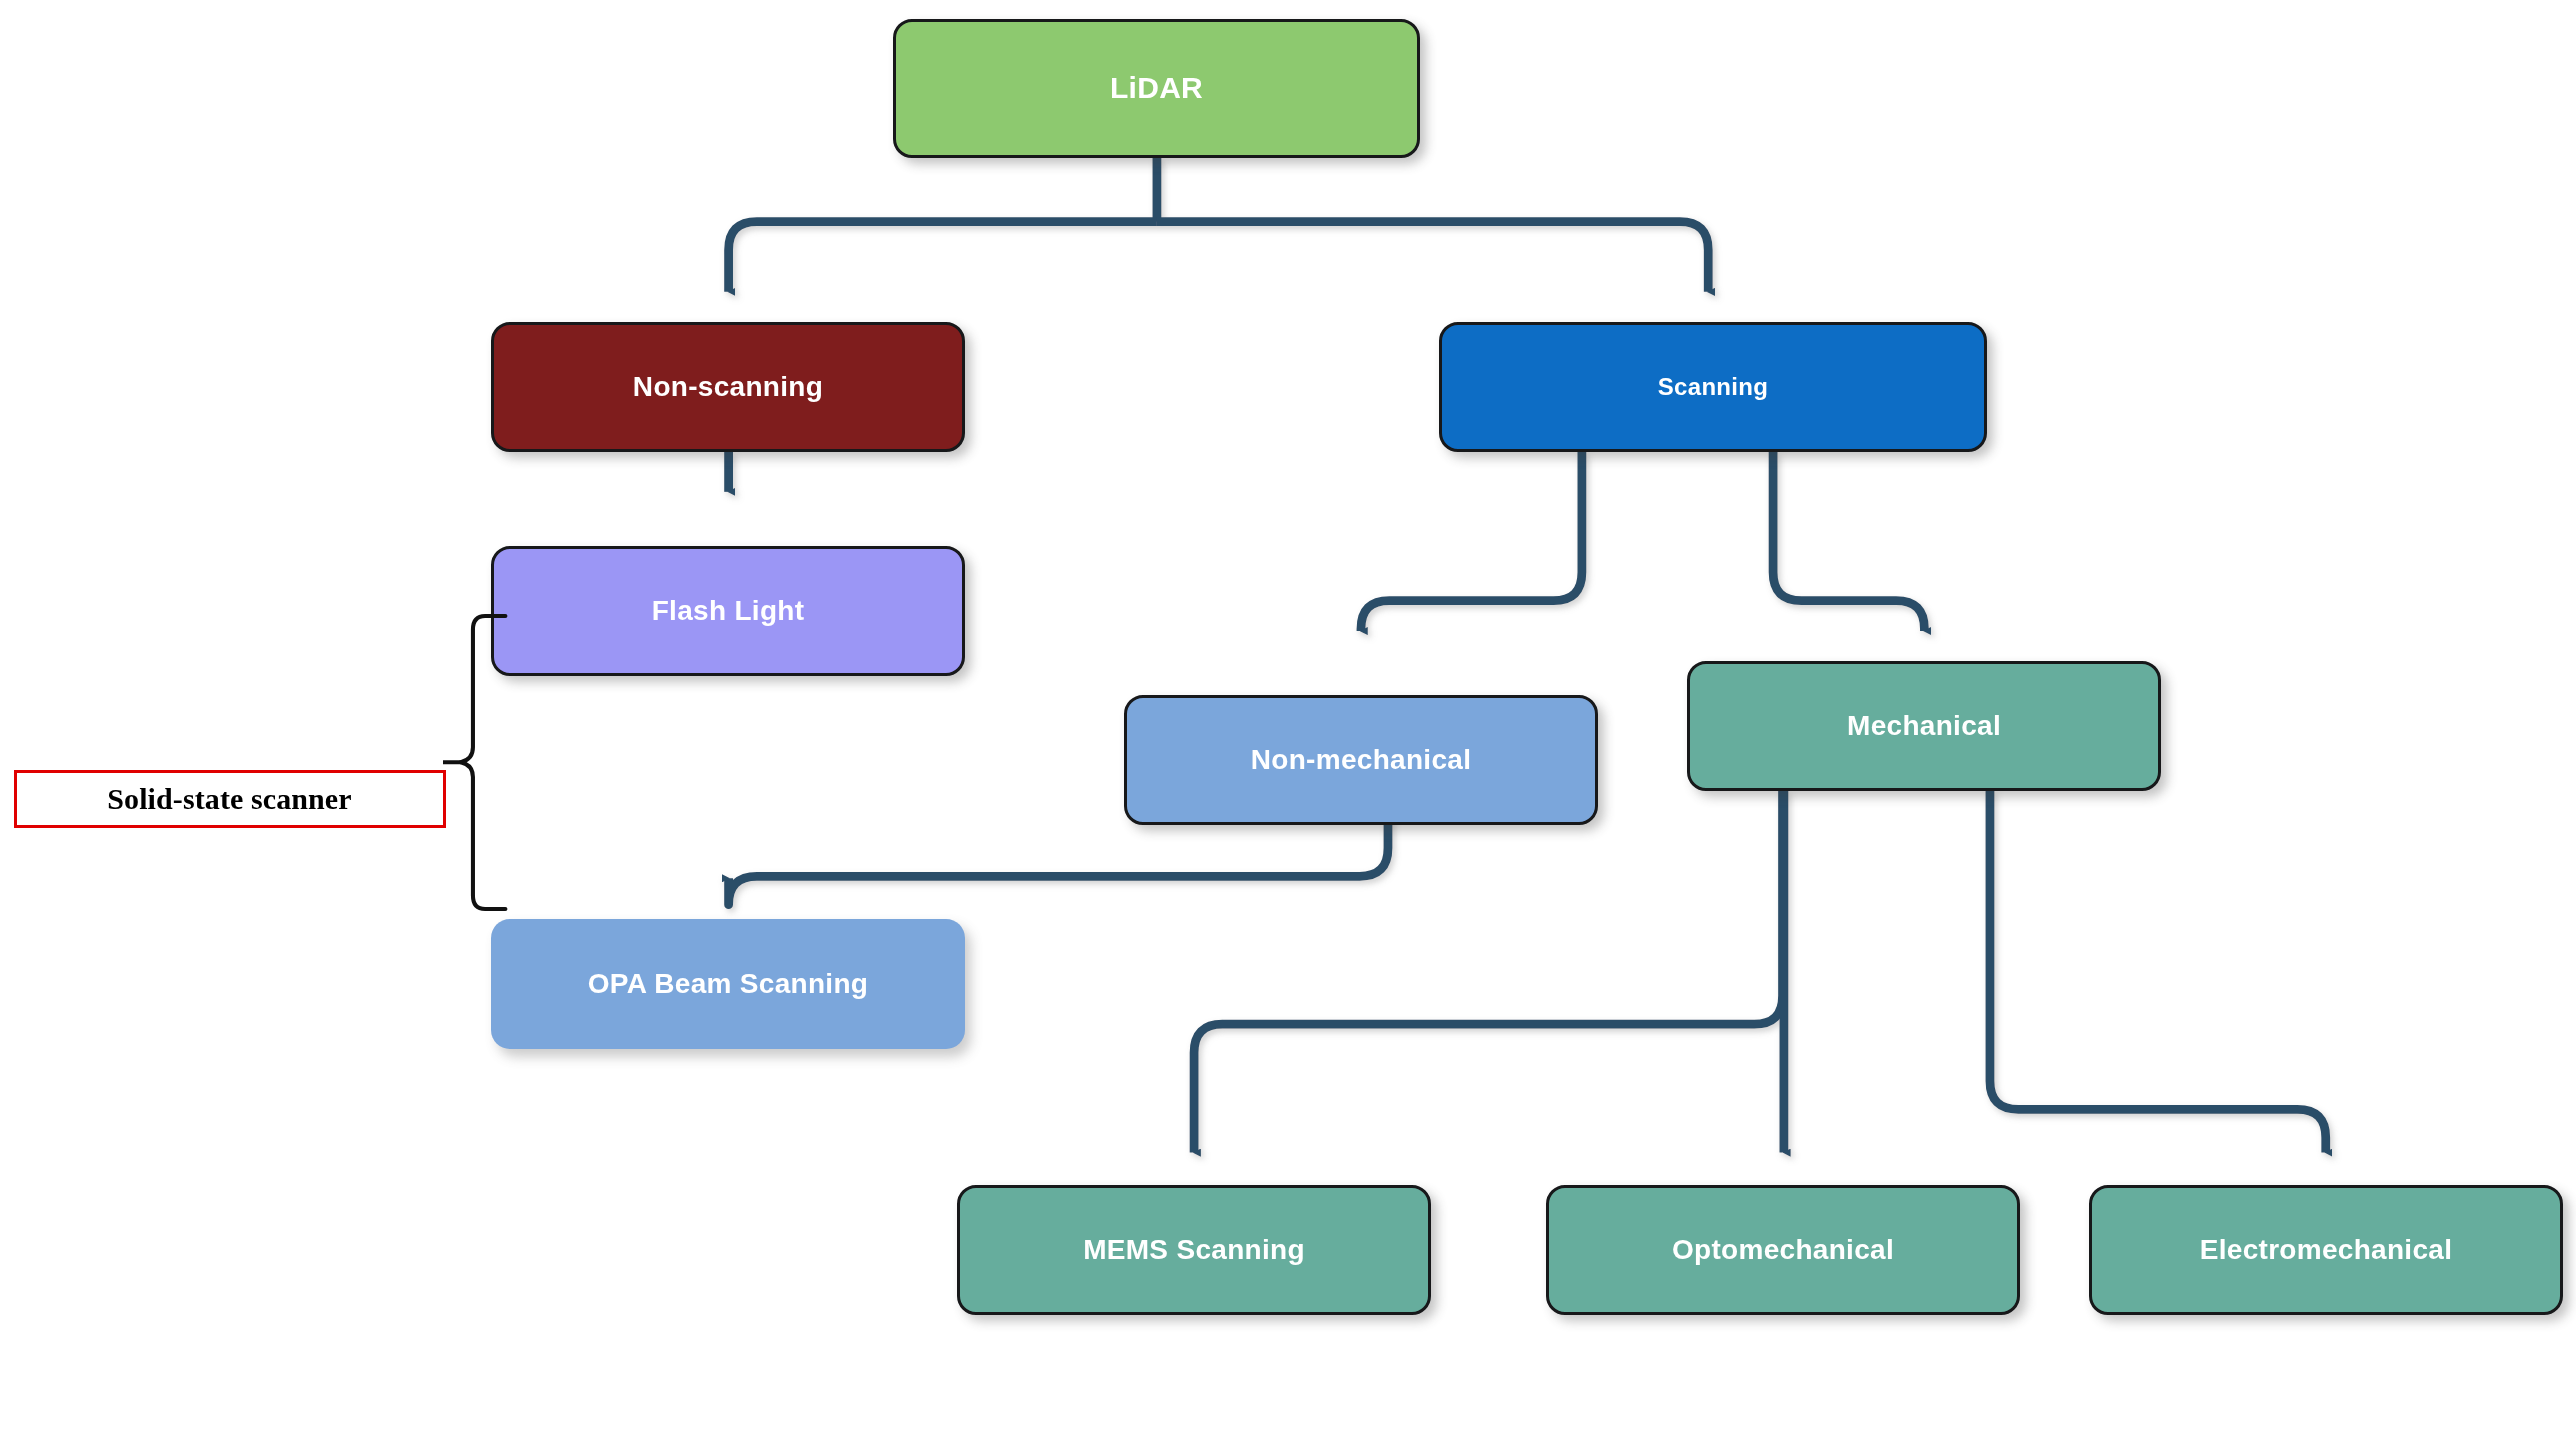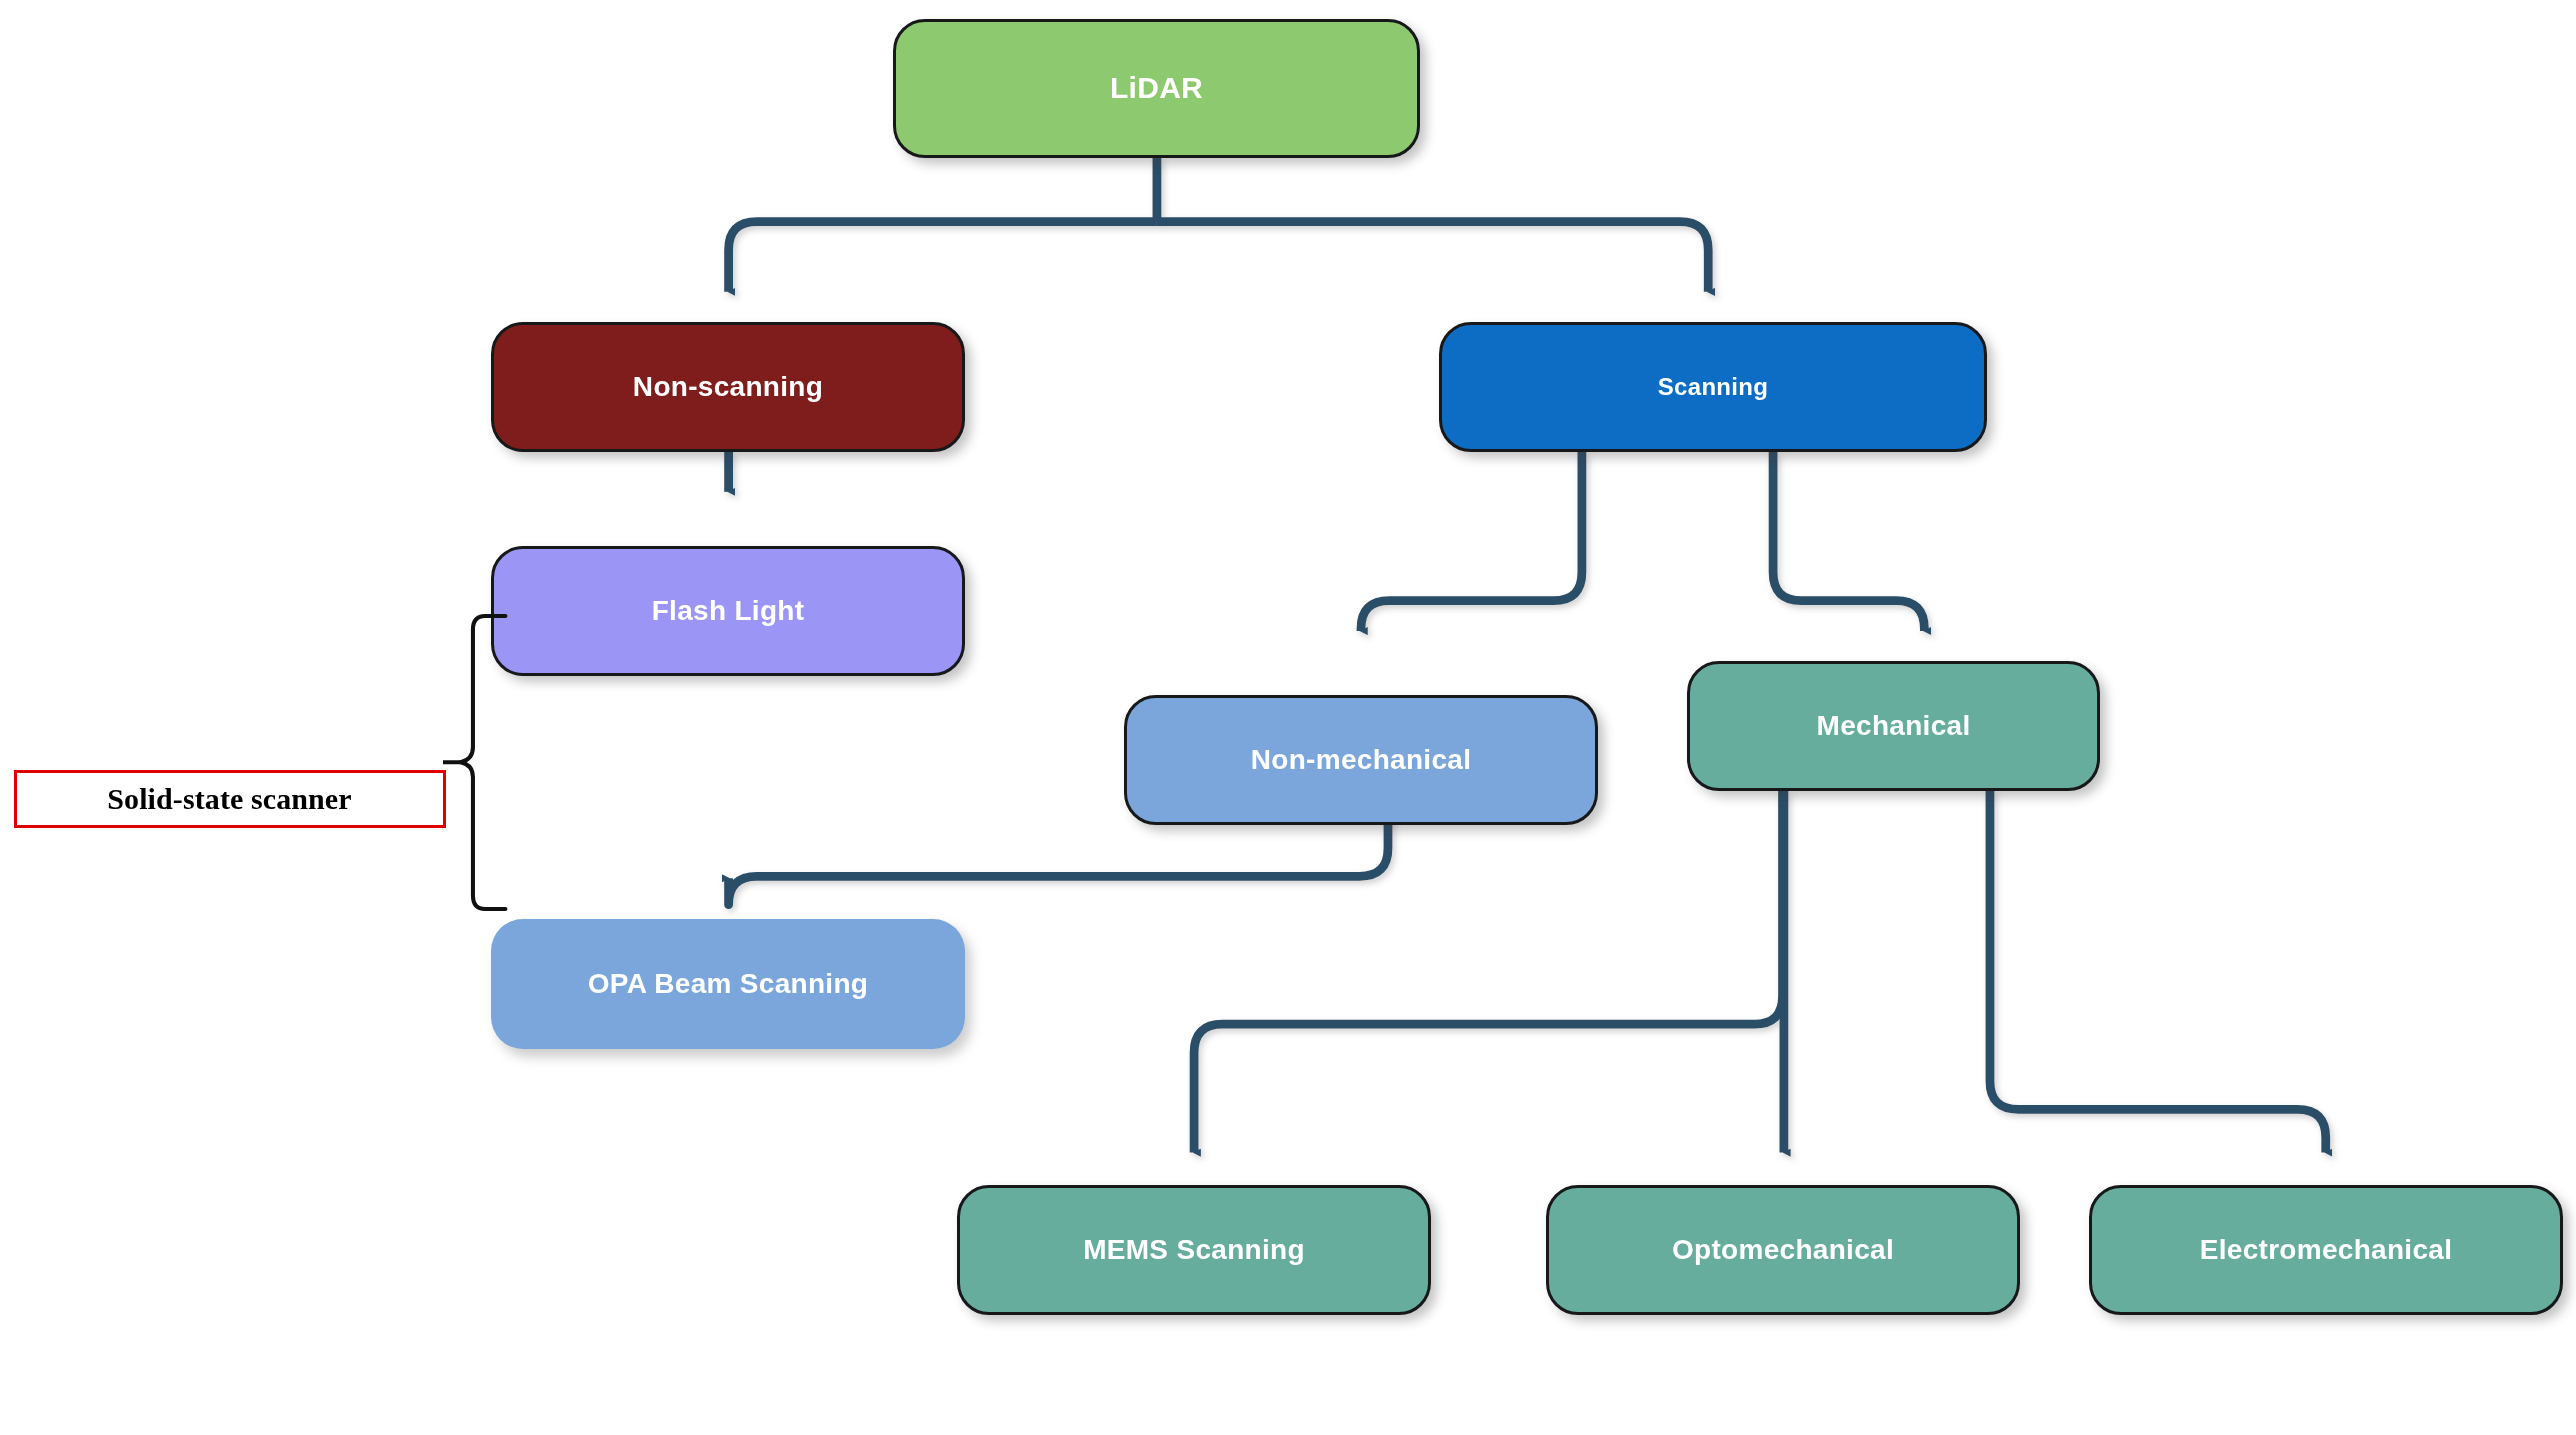--- a/index.html
+++ b/index.html
@@ -24,21 +24,21 @@
     width: 2576px;
     height: 1435px;
     pointer-events: none;
   }
   .node {
     position: absolute;
     box-sizing: border-box;
     display: flex;
     align-items: center;
     justify-content: center;
-    border-radius: 32px;
+    border-radius: 19px;
     color: #ffffff;
     font-weight: bold;
     letter-spacing: 0.3px;
     text-align: center;
     line-height: 1.15;
     z-index: 5;
   }
   .node.outlined {
     border: 3.4px solid #17181a;
     box-shadow: 6px 6px 10.8px rgba(60,60,60,0.30);
@@ -124,21 +124,21 @@
   </div>
 
   <div class="node outlined" style="left:491px; top:522px; width:474px; height:130px; background:#9b96f5; font-size:28px;margin-top:24px;">
     <span>Flash Light</span>
   </div>
 
   <div class="node outlined" style="left:1124px; top:695px; width:474px; height:130px; background:#7ba6db; font-size:28px;">
     <span>Non-mechanical</span>
   </div>
 
-  <div class="node outlined" style="left:1687px; top:661px; width:413px; height:130px; background:#66ad9d; font-size:28px;">
+  <div class="node outlined" style="left:1687px; top:661px; width:474px; height:130px; background:#66ad9d; font-size:28px;">
     <span>Mechanical</span>
   </div>
 
   <div class="node soft" style="left:491px; top:906px; width:474px; height:130px; background:#7ba6db; font-size:28px;">
     <span>OPA Beam Scanning</span>
   </div>
 
   <div class="node outlined" style="left:957px; top:1185px; width:474px; height:130px; background:#66ad9d; font-size:28px;">
     <span>MEMS Scanning</span>
   </div>

